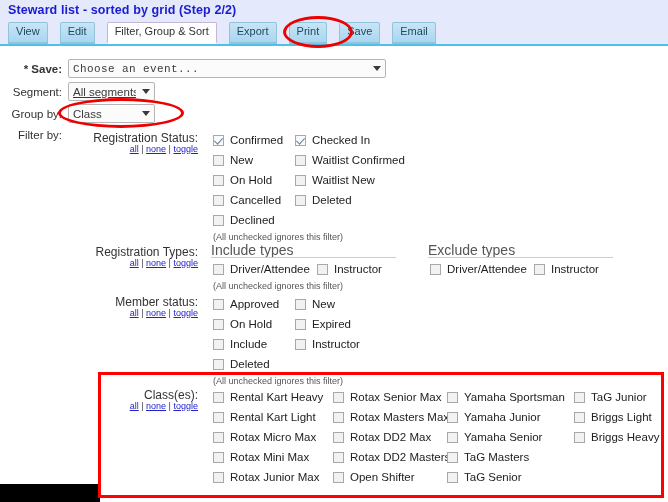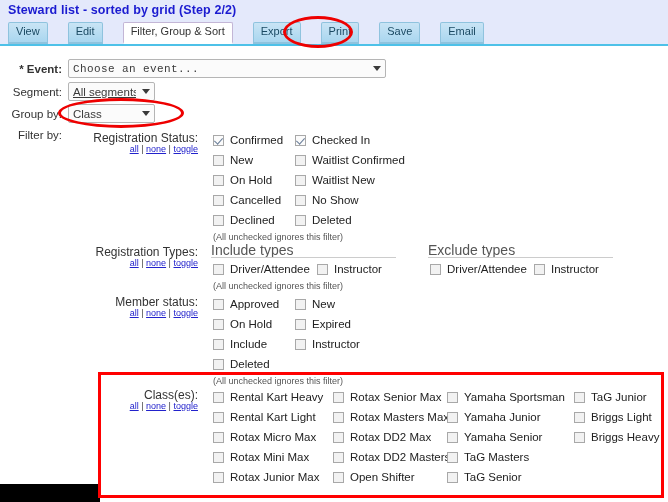--- a/index.html
+++ b/index.html
@@ -28,21 +28,21 @@
     font-size: 12.5px; font-weight: bold;
     color: #1b1bd0;
     letter-spacing: 0.1px;
     white-space: nowrap;
   }
 
   
   .toolbar {
     position: absolute; left: 8px; top: 22px;
     display: flex; align-items: flex-start;
-    gap: 20px;
+    gap: 12px;
   }
   .tbtn {
     font-size: 11px;
     color: #1b4a63;
     background: linear-gradient(#c9e4f5, #a9d6ef);
     border: 1px solid #8fc3de;
     border-bottom: 2px solid #8fc3de;
     border-radius: 2px 2px 0 0;
     padding: 3px 7px 4px 7px;
     line-height: 1.05;
@@ -185,21 +185,21 @@
     <div class="tbtn">Edit</div>
     <div class="tbtn active">Filter, Group &amp; Sort</div>
     <div class="tbtn">Export</div>
     <div class="tbtn">Print</div>
     <div class="tbtn">Save</div>
     <div class="tbtn">Email</div>
   </div>
 
   <div class="form-area">
 
-    <div class="row-label bold" style="left:0; top:17px; width:62px;">* Event:</div>
+    <div class="row-label bold" style="left:0; top:17px; width:62px;">* Save:</div>
     <div class="sel mono" style="left:68px; top:13px; width:318px;">
       <span class="txt">Choose an event...</span>
       <span class="caret"></span>
     </div>
 
     <div class="row-label" style="left:0; top:40px; width:62px;">Segment:</div>
     <div class="sel" style="left:68px; top:36px; width:87px;text-decoration:underline;">
       <span class="txt">All segments</span>
       <span class="caret"></span>
     </div>
@@ -254,24 +254,20 @@
       <div class="cb-item">
         <span class="box"></span>
         <span>Waitlist Confirmed</span>
       </div>
       <div class="cb-item">
         <span class="box"></span>
         <span>Waitlist New</span>
       </div>
       <div class="cb-item">
         <span class="box"></span>
-        <span>No Show</span>
-      </div>
-      <div class="cb-item">
-        <span class="box"></span>
         <span>Deleted</span>
       </div>
     </div>
 
     <div class="hint" style="left:213px; top:186px;">(All unchecked ignores this filter)</div>
 
     <div class="fgroup" style="left:0; top:199px; width:198px; height:40px;">
       <div class="fg-label">Registration Types:</div>
       <div class="fg-links">
         <a>all</a>

